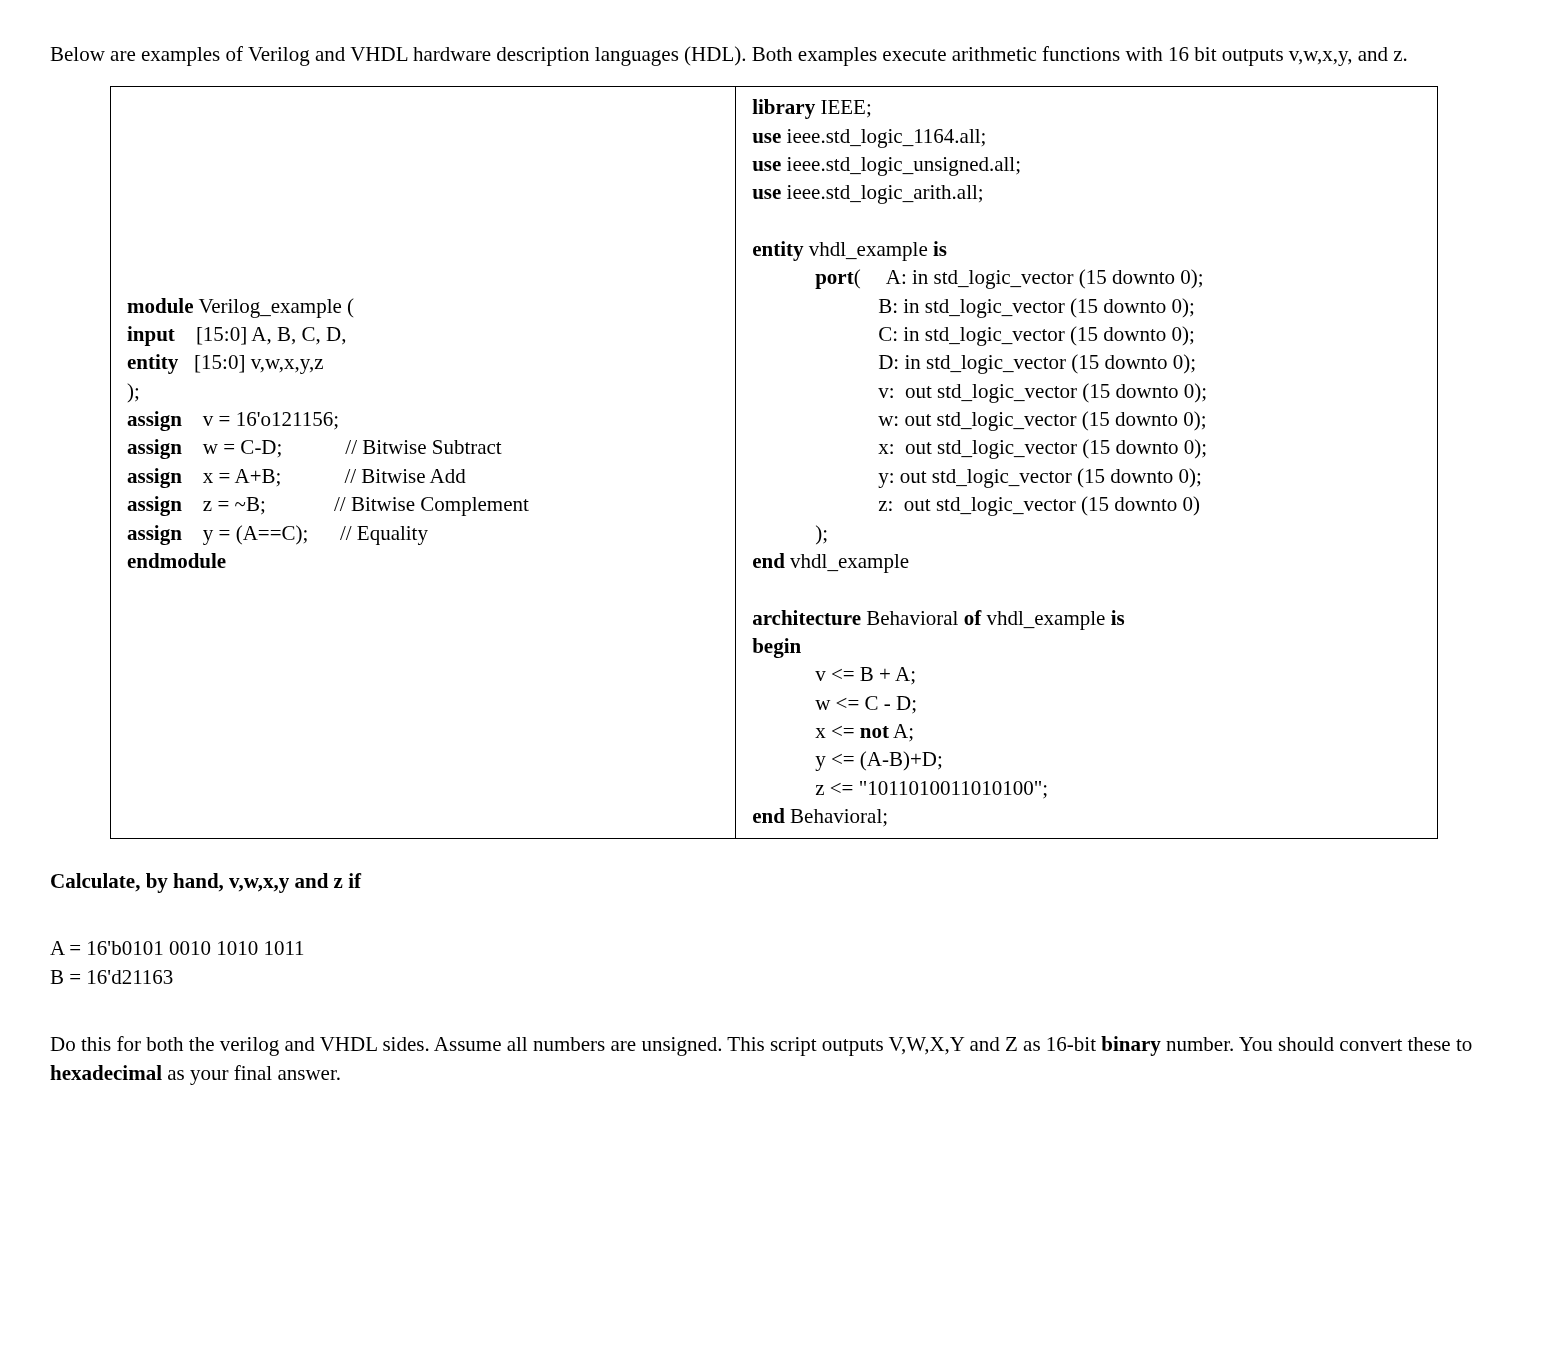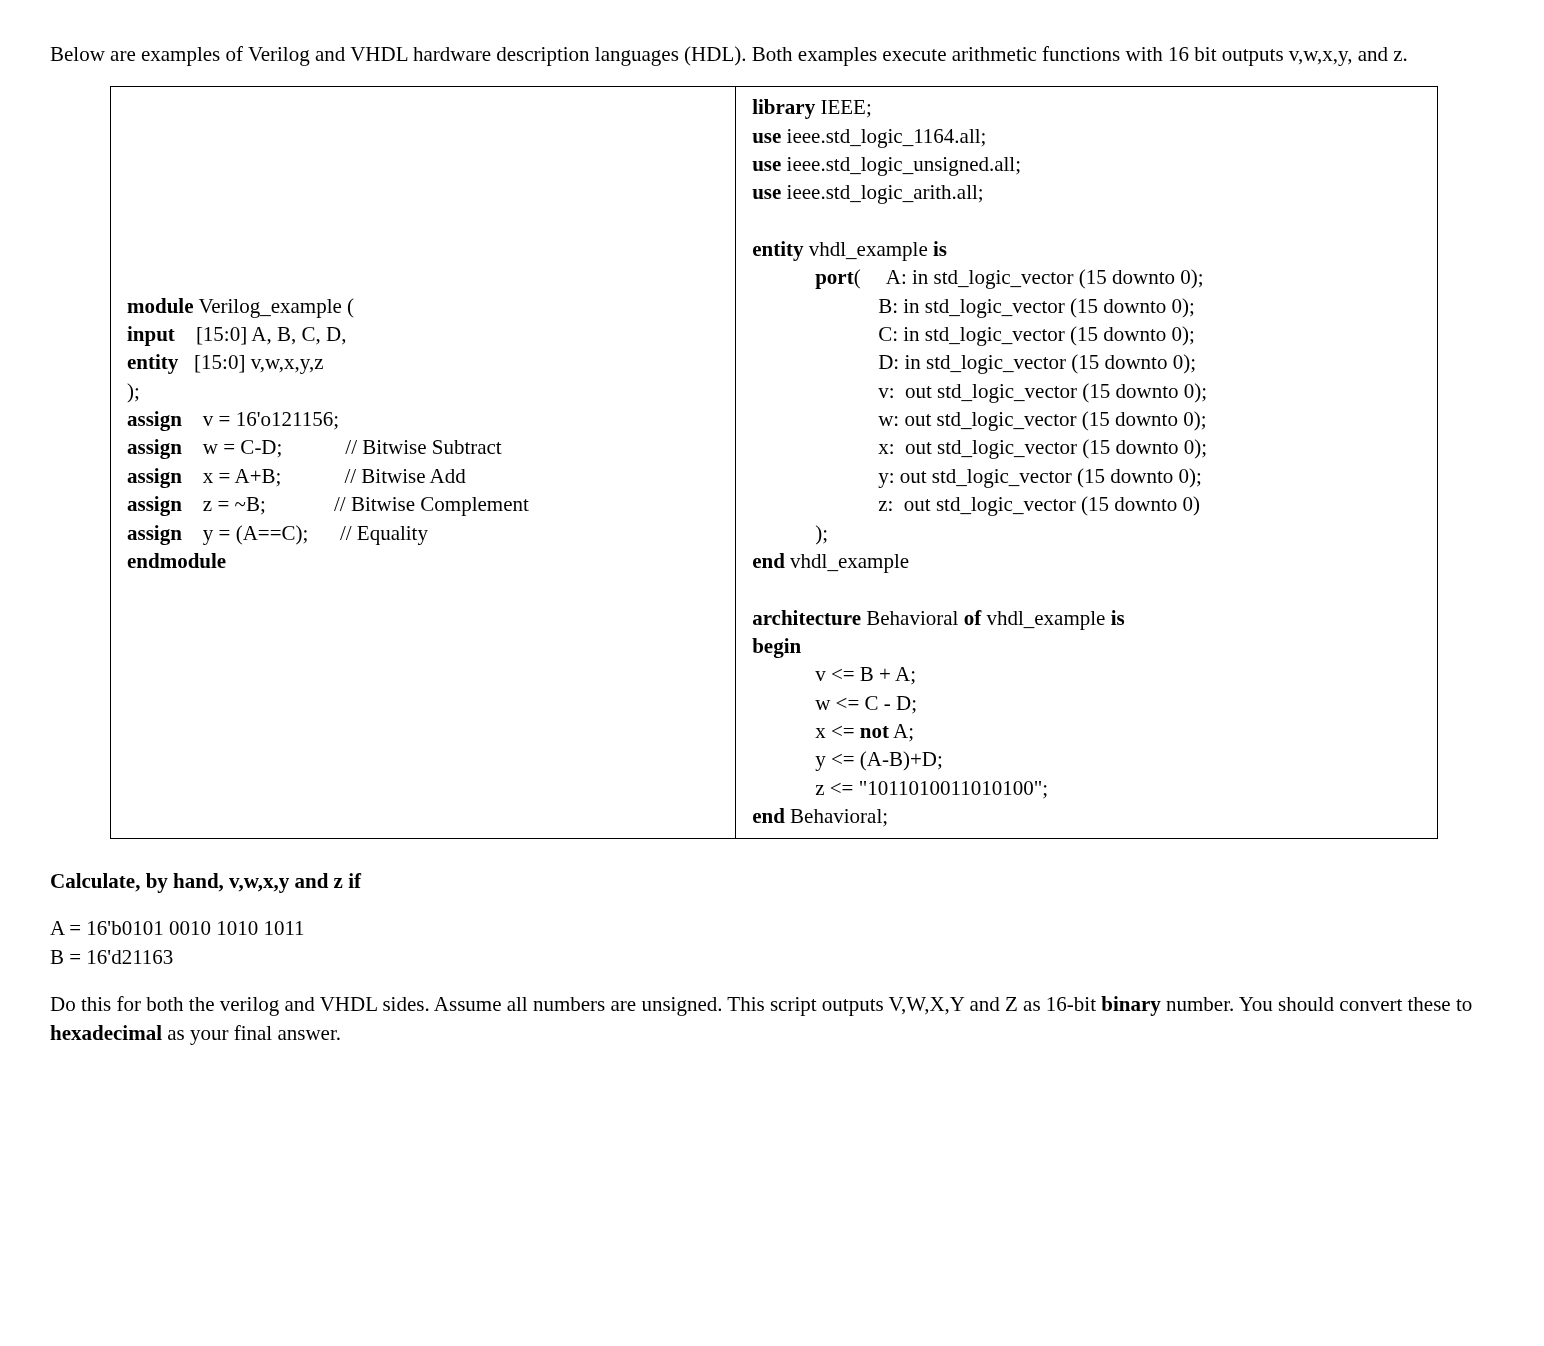--- a/index.html
+++ b/index.html
@@ -21,21 +21,21 @@
       width: 92%;
     }
     table.code td {
       border: 1px solid #000;
       vertical-align: top;
       padding: 6px 12px 8px 16px;
     }
     .code-block { white-space: pre; font-family: "Times New Roman", Times, serif; }
     .b { font-weight: bold; }
     .question { margin-top: 12px; font-weight: bold; }
-    .vals { margin: 18px 0; line-height: 1.4; }
+    .vals { margin: 38px 0; line-height: 1.4; }
     .final { margin-top: 18px; }
   </style>
 </head>
 <body>
 
 <p class="intro">Below are examples of Verilog and VHDL hardware description languages (HDL).  Both examples execute arithmetic functions with 16 bit outputs v,w,x,y, and z.</p>
 
 <table class="code">
   <tbody>
       <tr>

